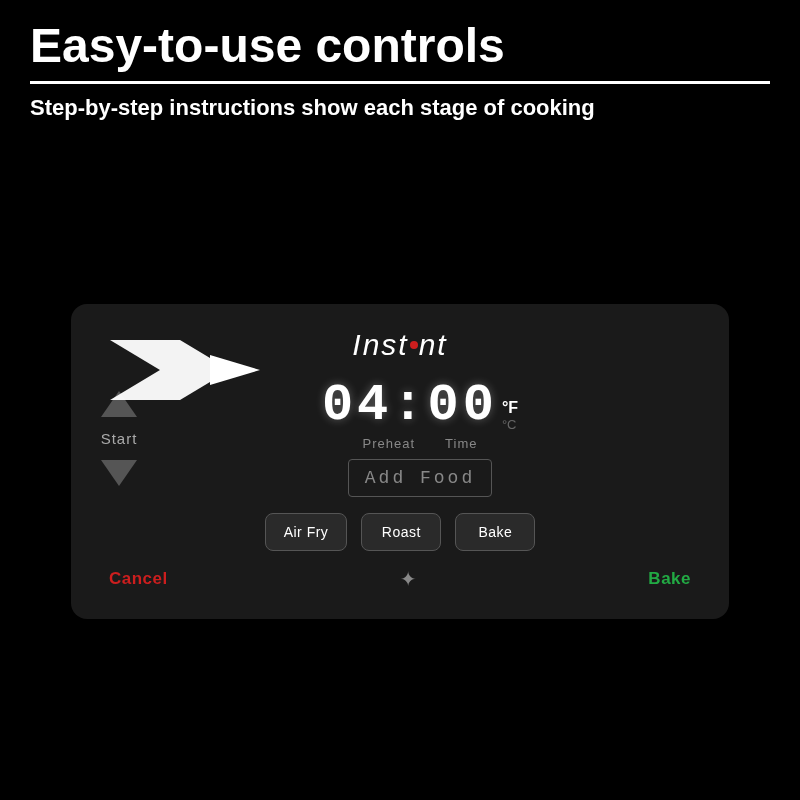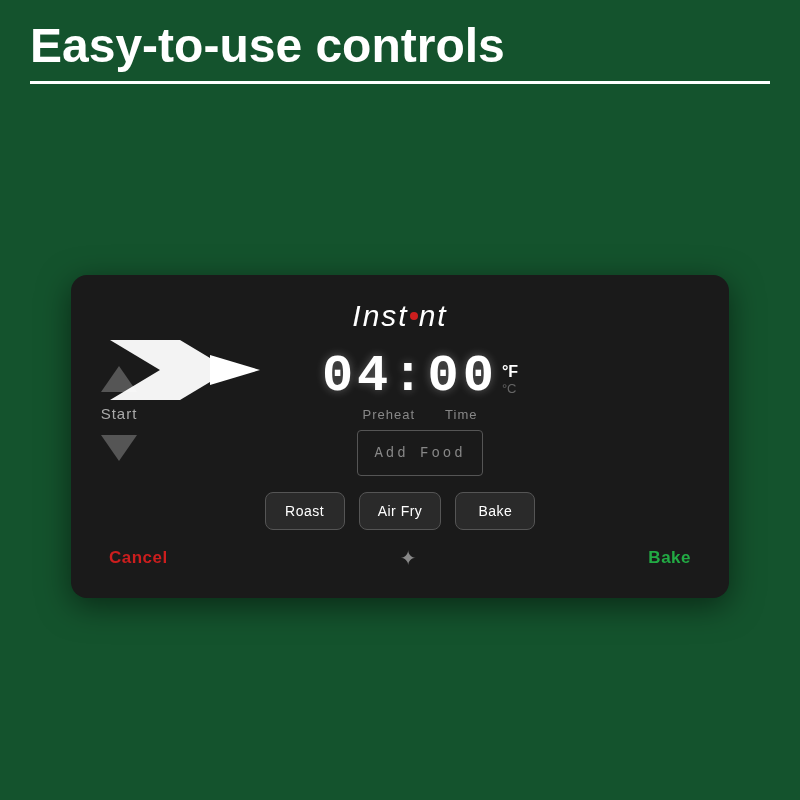--- a/index.html
+++ b/index.html
@@ -9,21 +9,21 @@
       height: 800px;
       background-color: #cc1e1e;
       font-family: Arial, sans-serif;
       overflow: hidden;
       position: relative;
     }
 
     .page-container {
       width: 800px;
       height: 800px;
-      background: #14532d;
+      background: #000000;
       padding: 20px 30px;
       display: flex;
       flex-direction: column;
     }
 
     .main-title {
       font-size: 48px;
       font-weight: 900;
       color: white;
       line-height: 1.1;
@@ -139,21 +139,21 @@
     .display-section {
       display: flex;
       flex-direction: column;
       align-items: center;
       flex: 1;
       margin: 0 10px;
     }
 
     .time-display {
       display: flex;
-      align-items: center;
+      align-items: flex-end;
       margin-bottom: 4px;
     }
 
     .digit-display {
       font-size: 52px;
       font-weight: 700;
       color: white;
       font-family: 'Courier New', monospace;
       letter-spacing: 4px;
       line-height: 1;
@@ -187,23 +187,23 @@
 
     .stage-label {
       color: #888;
       font-size: 13px;
       letter-spacing: 1px;
     }
 
     .add-food-display {
       border: 1.5px solid #555;
       border-radius: 4px;
-      padding: 14px 16px;
+      padding: 8px 16px;
       color: #888;
-      font-size: 14px;
+      font-size: 18px;
       font-family: 'Courier New', monospace;
       letter-spacing: 3px;
     }
 
     .cook-buttons-row {
       display: flex;
       justify-content: center;
       gap: 14px;
       margin-top: 16px;
       margin-bottom: 16px;
@@ -254,20 +254,21 @@
       cursor: pointer;
       letter-spacing: 0.5px;
     }
   </style>
 </head>
 <body>
 
 <div class="page-container">
   <h1 class="main-title">Easy-to-use controls</h1>
   <div class="divider"></div>
+  <p class="subtitle">Step-by-step instructions show each stage of cooking</p>
 
   <div class="panel-wrapper">
     <div class="control-panel">
 
       <div class="brand-name">
         Inst<span class="dot"></span>nt
       </div>
 
       <div class="controls-row">
 
@@ -293,22 +294,22 @@
             <span class="stage-label">Preheat</span>
             <span class="stage-label">Time</span>
           </div>
           <div class="add-food-display">Add Food</div>
         </div>
 
 
       </div>
 
       <div class="cook-buttons-row">
+        <button class="cook-btn">Air Fry</button>
         <button class="cook-btn">Roast</button>
-        <button class="cook-btn">Air Fry</button>
         <button class="cook-btn">Bake</button>
       </div>
 
       <div class="bottom-row">
         <button class="cancel-btn">Cancel</button>
         <span class="light-icon">✦</span>
         <button class="start-btn">Bake</button>
       </div>
 
     </div>

